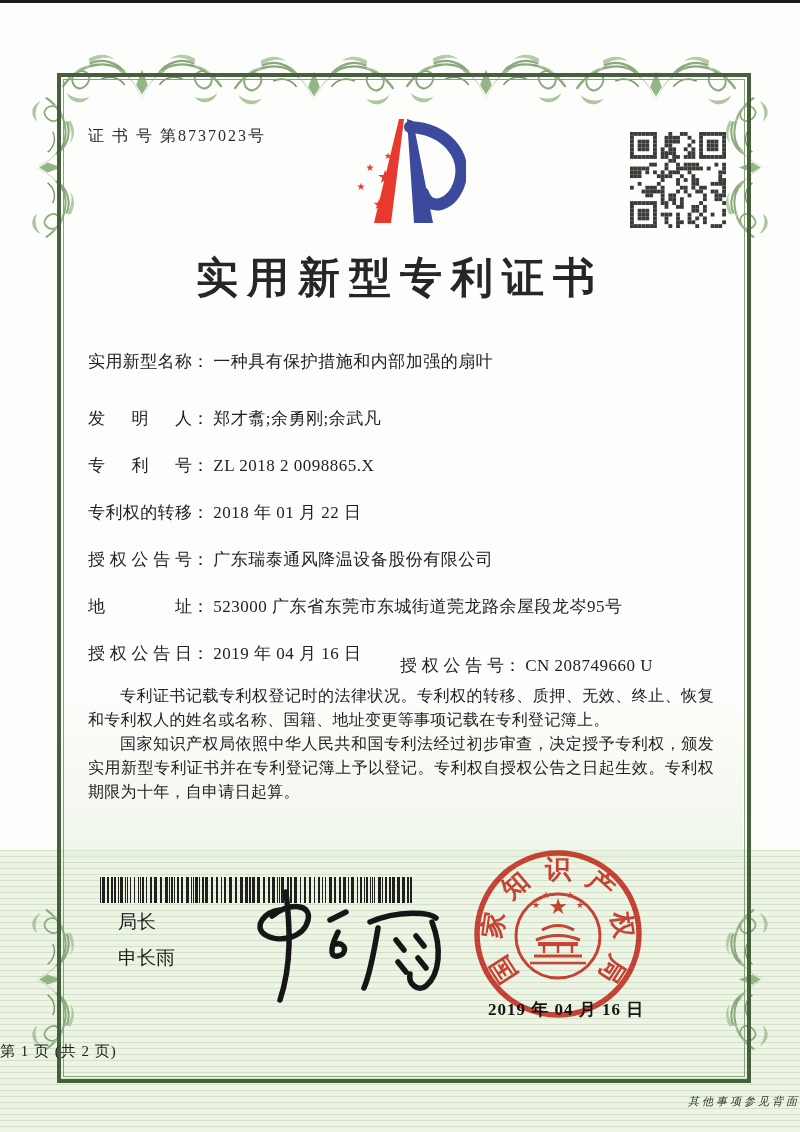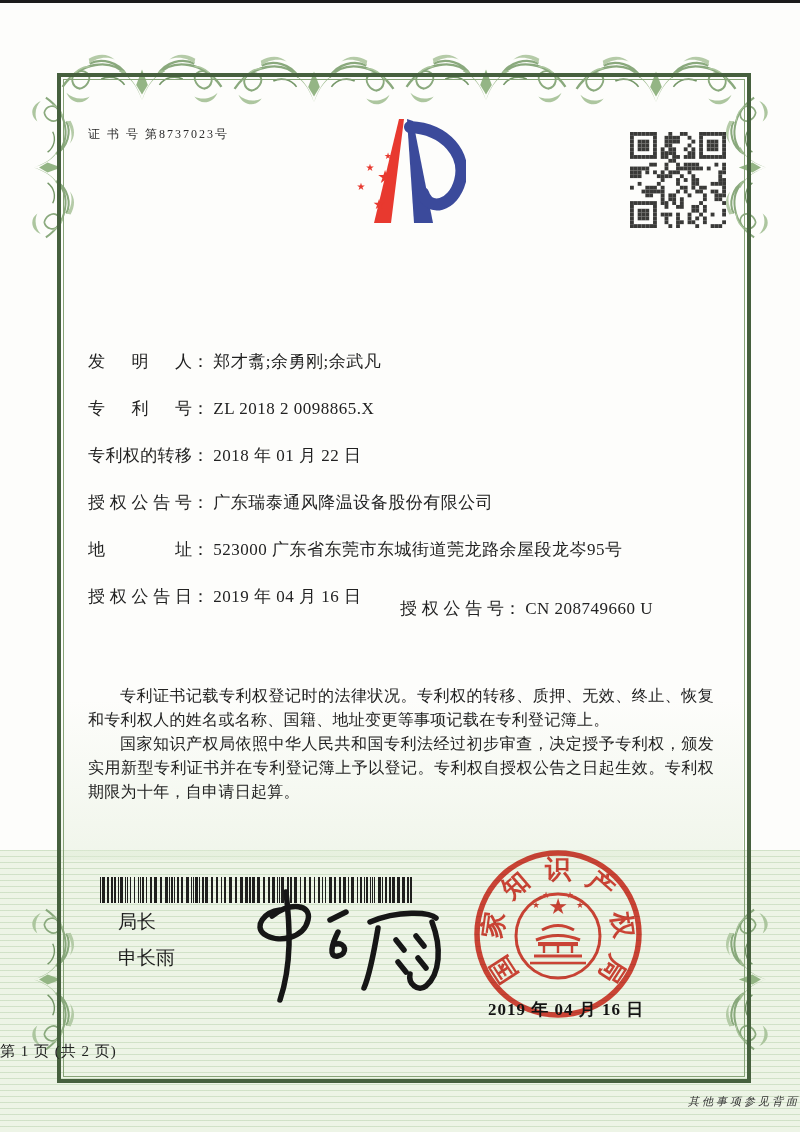--- a/index.html
+++ b/index.html
@@ -11,21 +11,21 @@
      background-color:#edf4e6;
      background-image:repeating-linear-gradient(180deg, rgba(142,182,130,.30) 0 1px, rgba(255,255,255,0) 1px 6px);}
   .soft-tint{position:absolute;left:57px;top:700px;width:686px;height:160px;z-index:0;
      background:linear-gradient(180deg, rgba(230,240,222,0) 0%, rgba(224,236,214,.45) 100%);}
   
   .frame{position:absolute;left:57px;top:73px;width:686px;height:1002px;border:4px solid #46603e;z-index:2;pointer-events:none;}
   .frame-inner{position:absolute;inset:2px;border:1px solid #87a478;}
   
   .fl{position:absolute;z-index:1;opacity:.95;}
   
-  .cert-no{position:absolute;left:88px;top:126px;z-index:3;font-size:12px;letter-spacing:2px;color:#2b2b2b;}
+  .cert-no{position:absolute;left:88px;top:126px;z-index:3;font-size:16px;letter-spacing:2px;color:#2b2b2b;}
   .logo{position:absolute;left:336px;top:112px;width:130px;height:120px;z-index:3;}
   .qr{position:absolute;left:630px;top:132px;width:96px;height:96px;z-index:3;}
   .title{position:absolute;left:0;top:250px;width:100%;text-align:center;z-index:3;
          font-size:42px;font-weight:700;letter-spacing:9px;color:#262626;}
   .fields{position:absolute;left:88px;top:350px;width:628px;z-index:3;font-size:17px;}
   .frow{height:47px;line-height:24px;white-space:nowrap;position:relative;}
   .frow.first{height:57px;}
   .flabel{display:inline-block;width:104px;text-align:justify;text-align-last:justify;}
   .fvalue{letter-spacing:.5px;}
   .grant-right{position:absolute;left:312px;top:12px;}
@@ -390,22 +390,27 @@
       <rect x="20.00" y="96.00" width="4.00" height="4.00" fill="#3a3a38"></rect>
       <rect x="24.00" y="96.00" width="4.00" height="4.00" fill="#3a3a38"></rect>
       <rect x="40.00" y="96.00" width="4.00" height="4.00" fill="#3a3a38"></rect>
       <rect x="48.00" y="96.00" width="4.00" height="4.00" fill="#3a3a38"></rect>
       <rect x="68.00" y="96.00" width="4.00" height="4.00" fill="#3a3a38"></rect>
       <rect x="84.00" y="96.00" width="4.00" height="4.00" fill="#3a3a38"></rect>
       <rect x="88.00" y="96.00" width="4.00" height="4.00" fill="#3a3a38"></rect>
       <rect x="92.00" y="96.00" width="4.00" height="4.00" fill="#3a3a38"></rect>
     </svg>
 
+  <div class="title">实用新型专利证书</div>
 
   <div class="fields">
+    <div class="frow first">
+      <span class="flabel">实用新型名称</span><span>：</span>
+      <span class="fvalue">一种具有保护措施和内部加强的扇叶</span>
+    </div>
     <div class="frow">
       <span class="flabel">发明人</span><span>：</span>
       <span class="fvalue">郑才翥;余勇刚;余武凡</span>
     </div>
     <div class="frow">
       <span class="flabel">专利号</span><span>：</span>
       <span class="fvalue">ZL 2018 2 0098865.X</span>
     </div>
     <div class="frow">
       <span class="flabel">专利权的转移</span><span>：</span>

